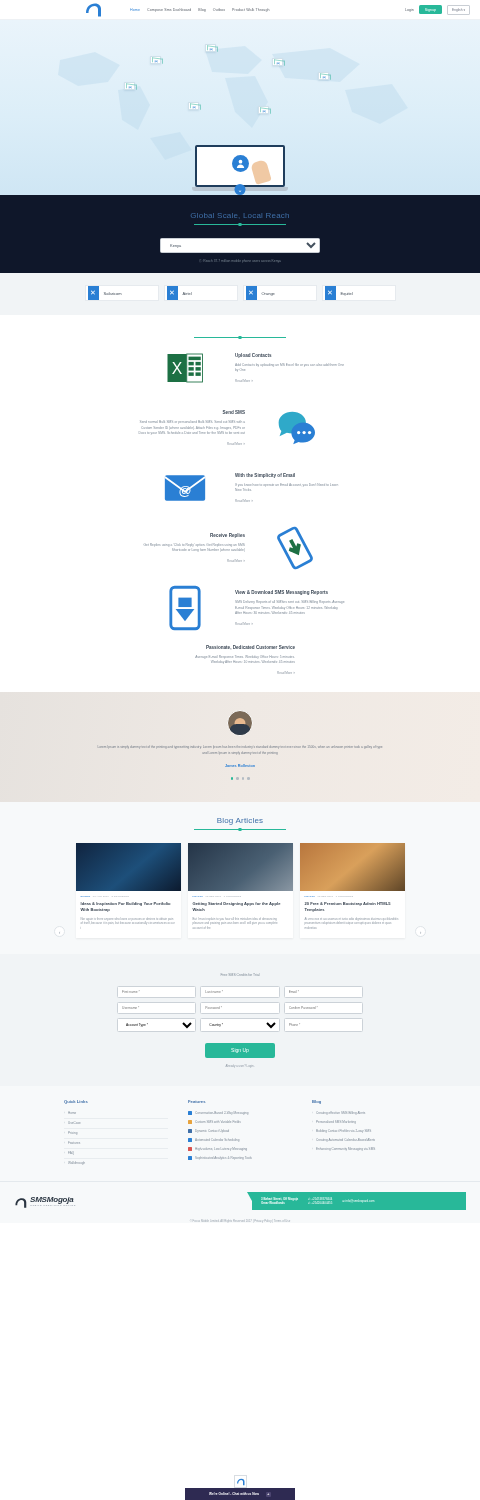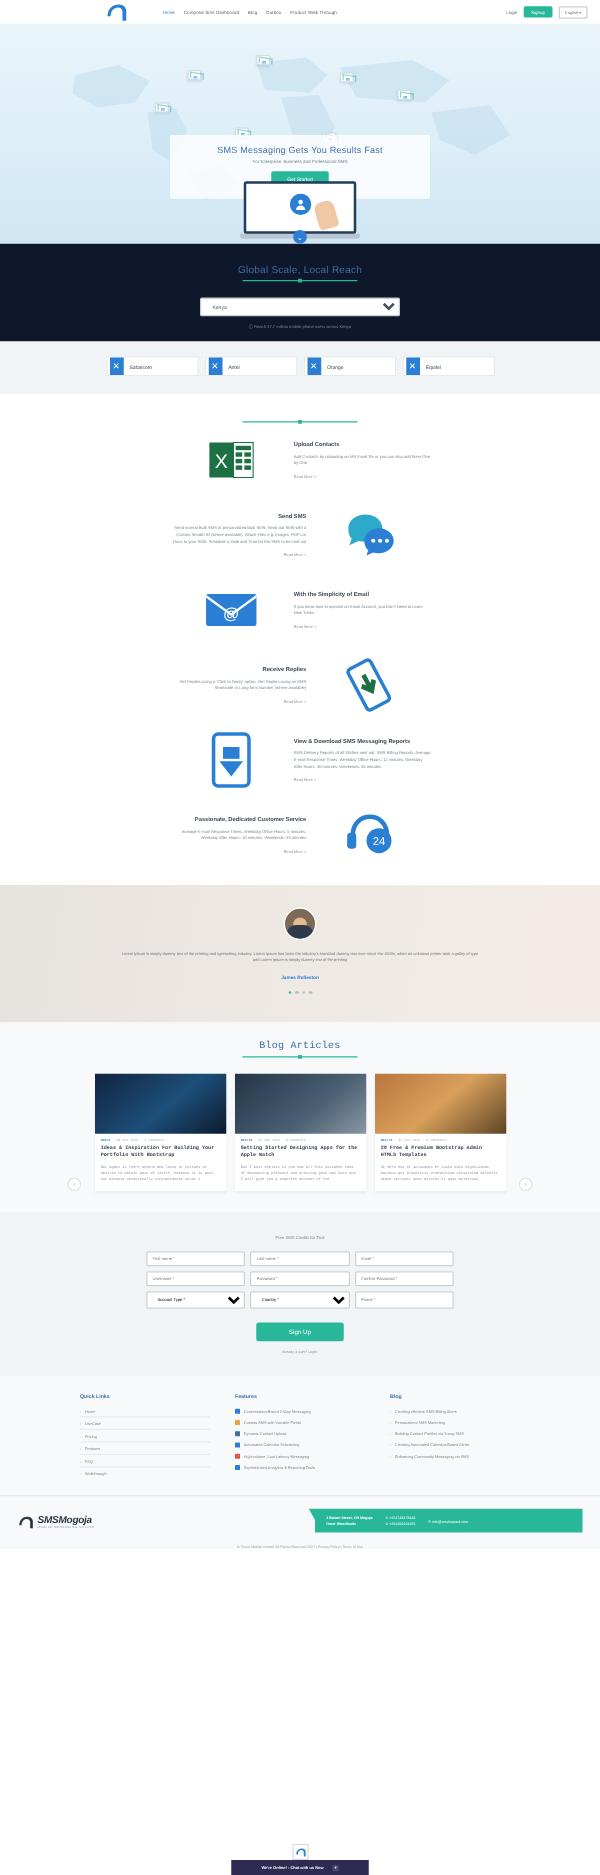--- a/index.html
+++ b/index.html
@@ -86,21 +86,21 @@
      border-radius:50%; background:#e8b98f; }
   .testi-body { position:absolute; left:50%; bottom:0; transform:translateX(-50%); width:21px; height:11px;
      border-radius:7px 7px 0 0; background:#2f3b4a; }
   .testi-q { width:290px; text-align:center; font-size:3.2px; color:#6d7682; line-height:1.7; margin-top:9px; }
   .testi-n { font-size:3.8px; color:#2a7fd4; font-weight:bold; margin-top:8px; }
   .dots { display:flex; gap:3px; margin-top:9px; }
   .dot { width:2.5px; height:2.5px; border-radius:50%; background:#b4bcc4; }
   .dot.on { background:#28b899; }
 
   
-  .blog { background:#f7f9fa; padding:14px 0 16px; text-align:center; position:relative;font-family:Liberation Mono, monospace; }
+  .blog { background:#f7f9fa; padding:14px 0 16px; text-align:center; position:relative; }
   .blog-cards { display:flex; justify-content:center; gap:7px; margin-top:13px; }
   .bcard { width:105px; background:#fff; text-align:left; box-shadow:0 1px 2px rgba(0,0,0,.07); }
   .bimg { height:48px; position:relative; overflow:hidden; }
   .bimg.a { background:linear-gradient(140deg,#10243f,#1d4f7a 55%,#0c1a2e); }
   .bimg.b { background:linear-gradient(140deg,#243447,#4a6073 60%,#8a97a3); }
   .bimg.c { background:linear-gradient(140deg,#b8763d,#d9a05b 50%,#5e4527); }
   .bmeta { font-size:2.4px; color:#a0aab4; padding:4px 5px 0; letter-spacing:.15px; }
   .bmeta b { color:#2a7fd4; font-weight:bold; }
   .btitle { font-size:4.1px; color:#37424f; font-weight:bold; line-height:1.4; padding:3px 5px 0; }
   .bexc { font-size:2.9px; color:#8a949f; line-height:1.6; padding:4px 5px 7px; }
@@ -203,25 +203,20 @@
   <div class="env" style="left:188px;top:82px">
       <span class="env-i">✉</span>
     </div>
   <div class="env" style="left:258px;top:86px">
       <span class="env-i">✉</span>
     </div>
   <div class="env" style="left:124px;top:62px">
       <span class="env-i">✉</span>
     </div>
 
-  <div class="hero-card">
-    <div class="hero-title">SMS Messaging Gets You Results Fast</div>
-    <div class="hero-sub">For Enterprise, Business and Professional SMS</div>
-    <button class="hero-btn">Get Started</button>
-  </div>
 
   <div class="laptop">
     <div class="lap-screen">
       <div class="lap-av">
         <svg width="11" height="11" viewBox="0 0 24 24">
             <circle cx="12" cy="8" r="4" fill="#fff"></circle>
             <path d="M4 22c0-5 4-8 8-8s8 3 8 8z" fill="#fff"></path>
           </svg>
       </div>
       <div class="hand"></div>
@@ -363,30 +358,20 @@
       <div class="feat-more">Read More &gt;</div>
     </div>
   </div>
 
   <div class="feat-row">
     <div class="feat-txt right">
       <div class="feat-h">Passionate, Dedicated Customer Service</div>
       <div class="feat-p">Average E-mail Response Times. Weekday Office Hours: 5 minutes. Weekday After Hours: 10 minutes. Weekends: 45 minutes</div>
       <div class="feat-more">Read More &gt;</div>
     </div>
-    <div class="feat-ico">
-      <div class="ic-box">
-        <svg width="44" height="40" viewBox="0 0 48 44">
-            <path d="M10 22 C10 12 17 6 25 6 C33 6 40 12 40 22" stroke="#2a7fd4" stroke-width="4" fill="none"></path>
-            <rect x="5" y="20" width="8" height="14" rx="3" fill="#2a7fd4"></rect>
-            <circle cx="33" cy="27" r="11" fill="#2a7fd4"></circle>
-            <text x="33" y="31" font-size="10" fill="#fff" text-anchor="middle" font-family="Liberation Sans">24</text>
-          </svg>
-      </div>
-    </div>
   </div>
 </div>
 
 <div class="testi">
   <div class="testi-av">
     <div class="testi-head"></div>
     <div class="testi-body"></div>
   </div>
   <div class="testi-q">Lorem Ipsum is simply dummy text of the printing and typesetting industry. Lorem Ipsum has been the industry's standard dummy text ever since the 1500s, when an unknown printer took a galley of type and Lorem Ipsum is simply dummy text of the printing</div>
   <div class="testi-n">James Rolleston</div>

